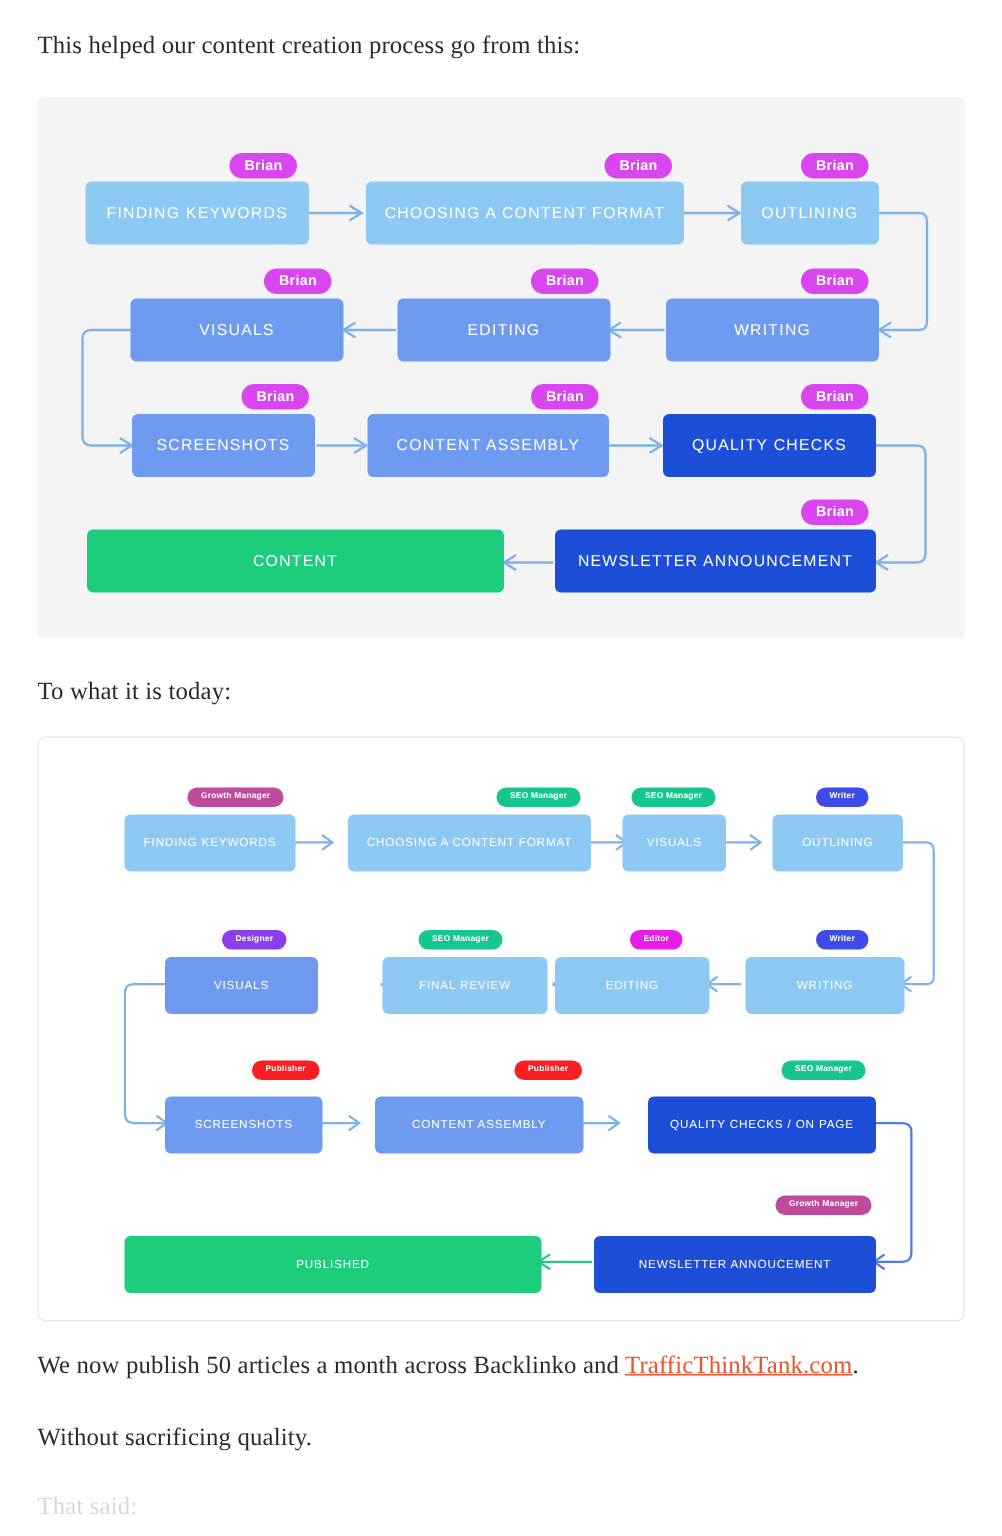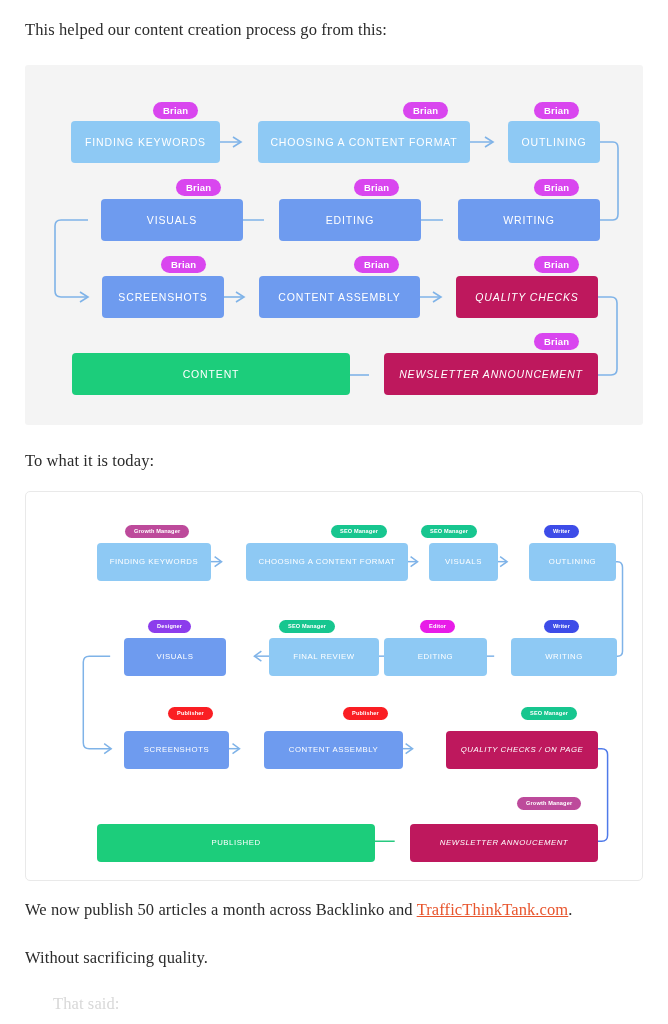--- a/index.html
+++ b/index.html
@@ -50,28 +50,27 @@
     align-items: center;
     justify-content: center;
     border-radius: 4px;
     color: #ffffff;
     font-family: "Liberation Sans", sans-serif;
     font-weight: 500;
     letter-spacing: 0.85px;
     text-align: right;
     line-height: 1.15;
     white-space: nowrap;
-    margin-left: 14px;
   }
   .d1 .node { font-size: 10.5px; height: 42px; }
   .d2 .node { font-size: 7.8px; height: 38px; letter-spacing: 0.55px; }
 
   .c-lightblue { background: #8ec9f4; }
   .c-midblue   { background: #6e9bef; }
-  .c-deepblue  { background: #be185d; font-style: italic; }
+  .c-deepblue  { background: #1d4ed8; }
   .c-green     { background: #1ccd7b; }
 
   
   .badge {
     position: absolute;
     display: flex;
     align-items: center;
     justify-content: center;
     border-radius: 11px;
     color: #ffffff;
@@ -255,15 +254,15 @@
 
     <div class="node c-deepblue" style="left:370px; top:332px; width:188px;">NEWSLETTER ANNOUCEMENT</div>
   </div>
 
   <div class="prose" style="top:900px;">
     <span>We now publish 50 articles a month across Backlinko and </span><a class="link" href="#">TrafficThinkTank.com</a><span>.</span>
   </div>
 
   <div class="prose" style="top:948px;">Without sacrificing quality.</div>
 
-  <div class="prose faded" style="top:994px;margin-left:28px;">That said:</div>
+  <div class="prose faded" style="top:994px;">That said:</div>
 
 </div>
 
 </body></html>

